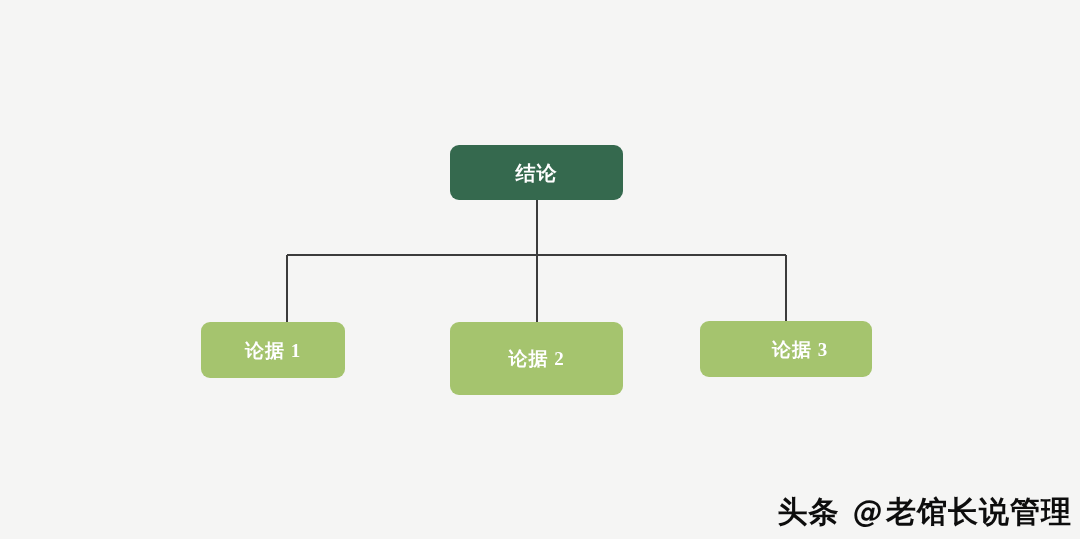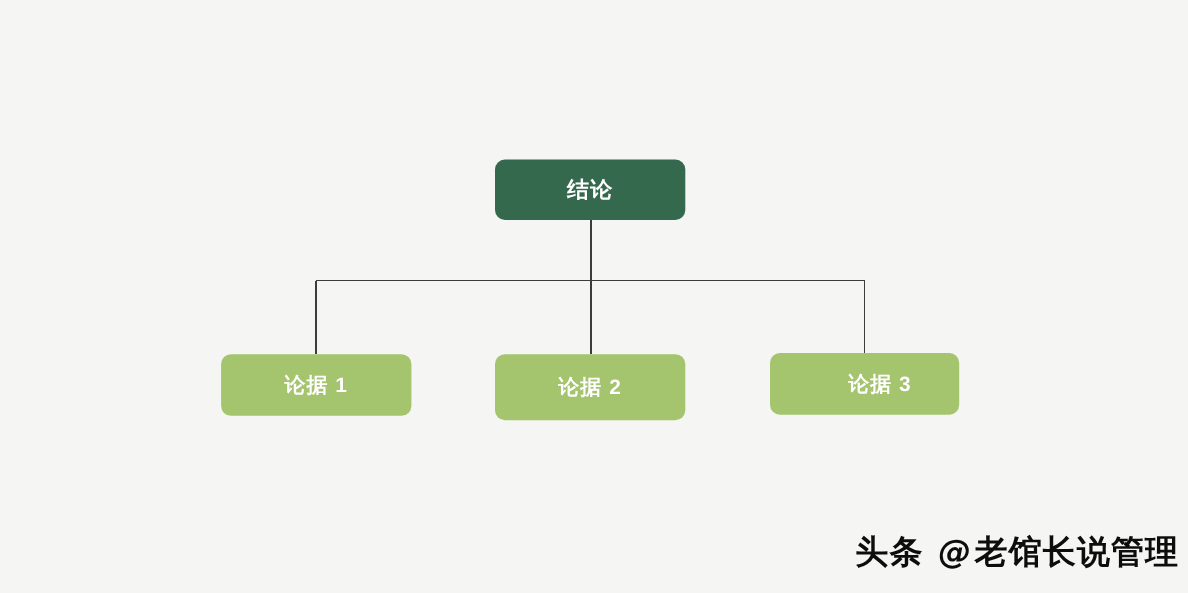--- a/index.html
+++ b/index.html
@@ -38,20 +38,21 @@
     box-sizing: border-box;
     display: flex;
     align-items: center;
     justify-content: center;
     border-radius: 9px;
     color: #ffffff;
     font-weight: bold;
     letter-spacing: 0.5px;
     white-space: nowrap;
     user-select: none;
+    font-family: Liberation Serif, serif;
   }
 
   .node-root {
     background: #35694e;
     font-size: 20px;
     letter-spacing: 1px;
   }
 
   .node-child {
     background: #a5c46e;
@@ -62,21 +63,21 @@
   .node-label {
     display: block;
     line-height: 1;
     text-shadow: 0 0 1px rgba(0,0,0,0.06);
   }
 
   
   #watermark {
     position: absolute;
     right: 8px;
-    bottom: 16px;
+    bottom: 6px;
     font-size: 30px;
     font-weight: bold;
     color: #0d0d0d;
     letter-spacing: 1px;
     white-space: nowrap;
     user-select: none;
     font-family: "DejaVu Sans", "Liberation Sans", sans-serif;
   }
   #watermark .wm-at {
     font-style: italic;
@@ -100,25 +101,25 @@
       <line id="drop-2" x1="537" y1="255" x2="537" y2="322"></line>
 
       <line id="drop-3" x1="786" y1="255" x2="786" y2="321"></line>
     </g>
   </svg>
 
   <div class="node node-root" id="node-root" style="left: 450px; top: 145px; width: 173px; height: 55px; background: rgb(53, 105, 78); color: rgb(255, 255, 255);">
     <span class="node-label">结论</span>
   </div>
 
-  <div class="node node-child" id="node-child-0" style="left: 201px; top: 322px; width: 173px; height: 56px; background: rgb(165, 196, 110); color: rgb(255, 255, 255); text-align: center;">
+  <div class="node node-child" id="node-child-0" style="left: 201px; top: 322px; width: 144px; height: 56px; background: rgb(165, 196, 110); color: rgb(255, 255, 255); text-align: center;">
     <span class="node-label">论据 1</span>
   </div>
 
-  <div class="node node-child" id="node-child-1" style="left: 450px; top: 322px; width: 173px; height: 60px; background: rgb(165, 196, 110); color: rgb(255, 255, 255);">
+  <div class="node node-child" id="node-child-1" style="left: 450px; top: 322px; width: 173px; height: 73px; background: rgb(165, 196, 110); color: rgb(255, 255, 255);">
     <span class="node-label">论据 2</span>
   </div>
 
   <div class="node node-child" id="node-child-2" style="left: 700px; top: 321px; width: 172px; height: 56px; background: rgb(165, 196, 110); color: rgb(255, 255, 255); padding-left: 28px;">
     <span class="node-label">论据 3</span>
   </div>
 
   <div id="watermark" style="color: rgb(13, 13, 13);">
     <span>头条</span>
     <span class="wm-at">@</span><span>老馆长说管理</span>

